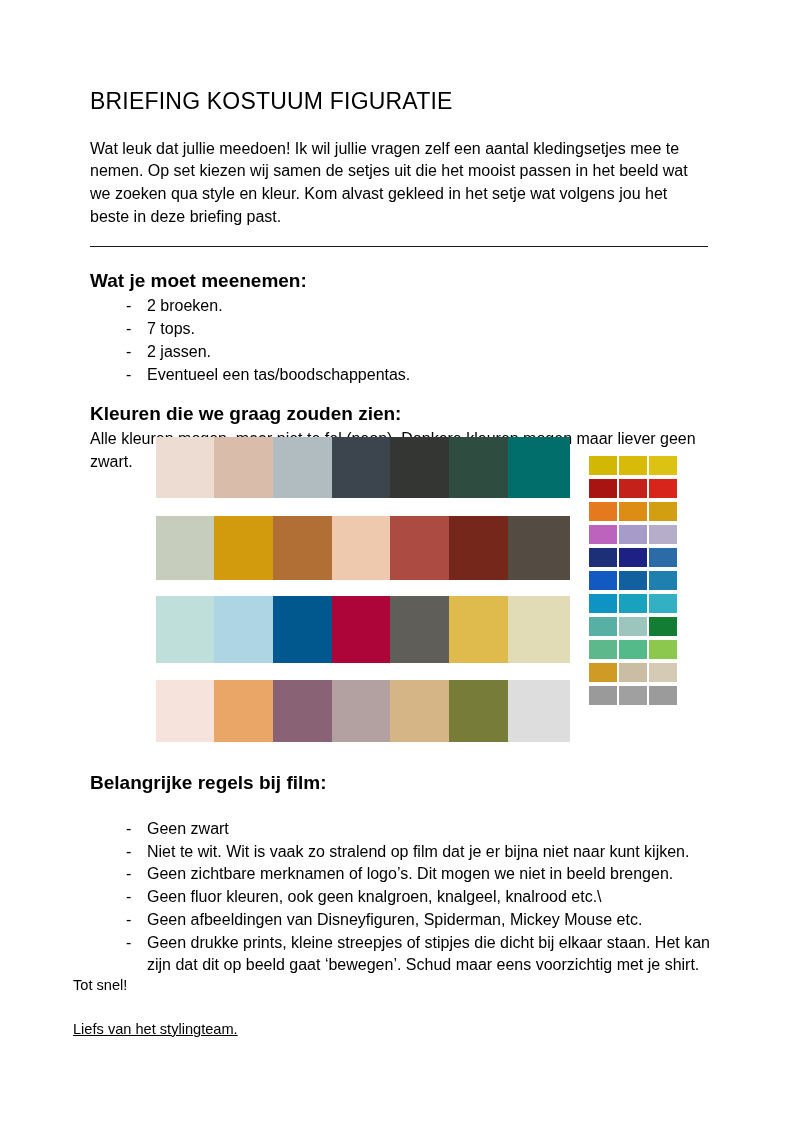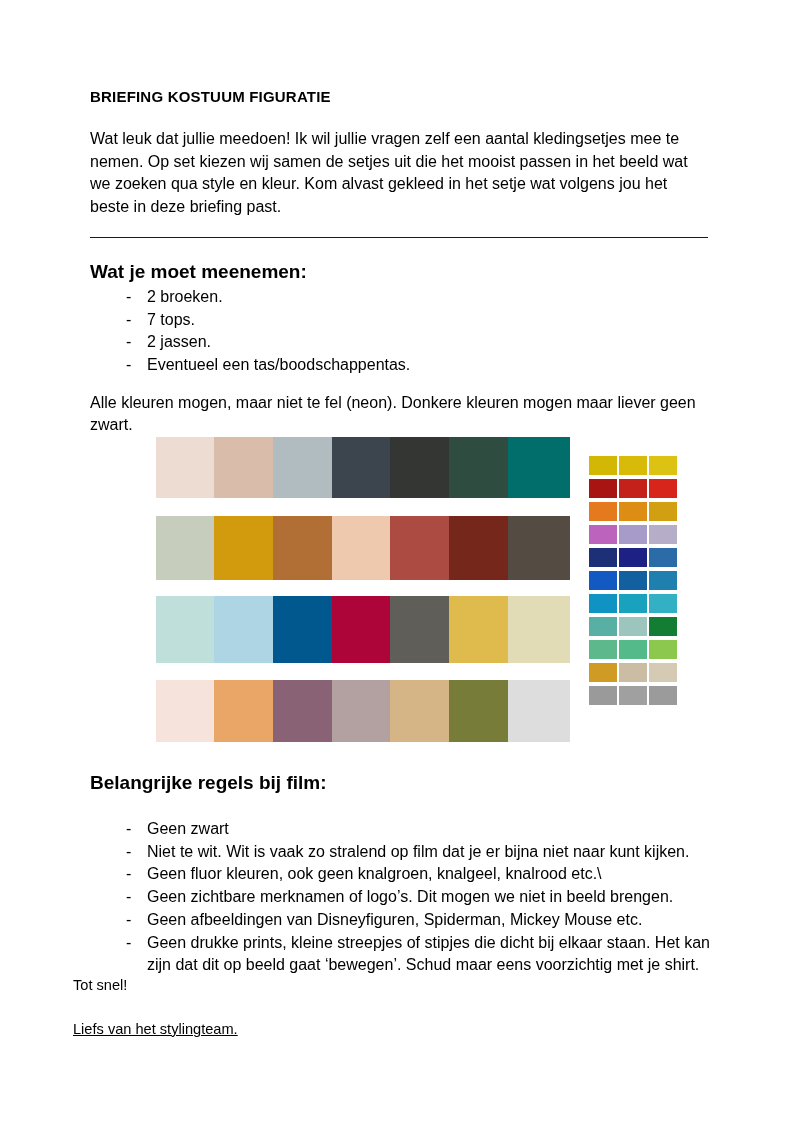--- a/index.html
+++ b/index.html
@@ -24,22 +24,22 @@
     background: #ffffff;
   }
   .content {
     position: absolute;
     left: 90px;
     top: 88px;
     width: 620px;
   }
 
   h1.doc-title {
-    font-size: 15px;
-    font-weight: bold;
+    font-size: 23px;
+    font-weight: normal;
     letter-spacing: 0.2px;
     margin: 0 0 22px 0;
     line-height: 1.2;
   }
 
   p.para {
     font-size: 16px;
     line-height: 1.42;
     margin: 0;
   }
@@ -157,20 +157,21 @@
 
     <ul class="dash-list">
       <li>2 broeken.</li>
       <li>7 tops.</li>
       <li>2 jassen.</li>
       <li>Eventueel een tas/boodschappentas.</li>
     </ul>
 
     <div class="spacer-sm"></div>
 
+    <div class="section-head">Kleuren die we graag zouden zien:</div>
 
     <p class="para">Alle kleuren mogen, maar niet te fel (neon). Donkere kleuren mogen maar liever geen zwart.</p>
 
   </div>
 
   <div class="palette-zone">
 
     <div class="palette-main">
 
       <div class="pal-row" style="height:61px;margin-bottom:18px;">
@@ -274,22 +275,22 @@
     </div>
 
   </div>
 
   <div class="rules-zone">
     <div class="section-head">Belangrijke regels bij film:</div>
     <div class="spacer-md"></div>
     <ul class="dash-list wide">
       <li>Geen zwart</li>
       <li>Niet te wit. Wit is vaak zo stralend op film dat je er bijna niet naar kunt kijken.</li>
+      <li>Geen zichtbare merknamen of logo’s. Dit mogen we niet in beeld brengen.</li>
       <li>Geen fluor kleuren, ook geen knalgroen, knalgeel, knalrood etc.\</li>
-      <li>Geen zichtbare merknamen of logo’s. Dit mogen we niet in beeld brengen.</li>
       <li>Geen afbeeldingen van Disneyfiguren, Spiderman, Mickey Mouse etc.</li>
       <li>Geen drukke prints, kleine streepjes of stipjes die dicht bij elkaar staan. Het kan zijn dat dit op beeld gaat ‘bewegen’. Schud maar eens voorzichtig met je shirt.</li>
     </ul>
   </div>
 
   <div class="closing">
     <p>Tot snel!</p>
     <p>Liefs van het stylingteam.</p>
   </div>
 

